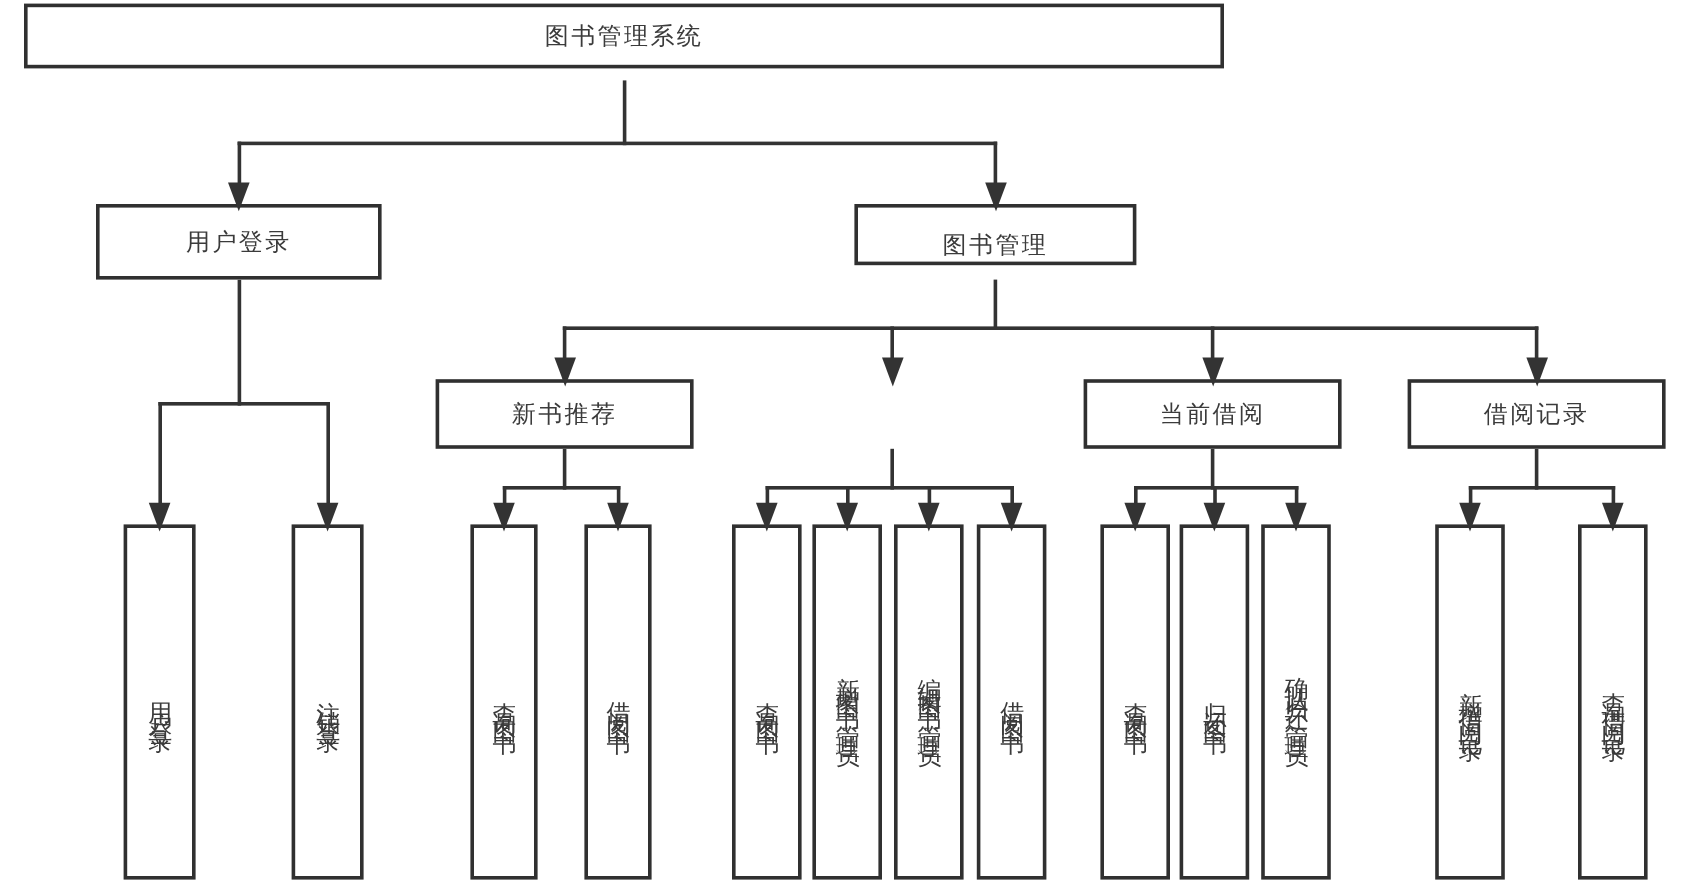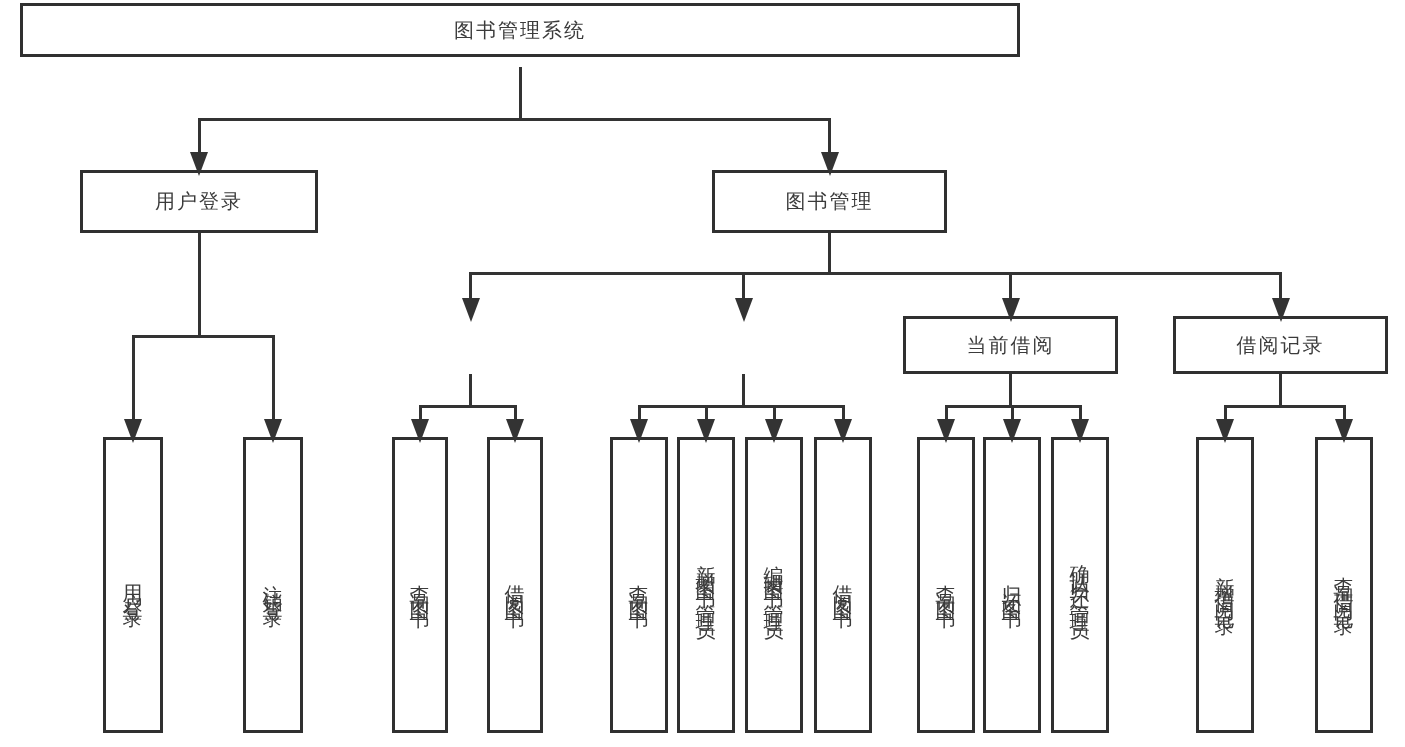--- a/index.html
+++ b/index.html
@@ -69,22 +69,25 @@
 </head>
 <body>
 
 <div id="stage">
 <div class="node horiz" style="left: 20px; top: 3px; width: 1000px; height: 54px;">
       <span class="node-label">图书管理系统</span>
     </div>
     <div class="node horiz" style="left: 80px; top: 170px; width: 238px; height: 63px;">
       <span class="node-label">用户登录</span>
     </div>
-    <div class="node horiz" style="left: 712px; top: 170px; width: 235px; height: 63px;">
+    <div class="node horiz" style="left: 712px; top: 170px; width: 235px; height: 51px; align-items: flex-end;">
       <span class="node-label">图书管理</span>
+    </div>
+    <div class="node horiz" style="left: 363px; top: 316px; width: 215px; height: 58px;">
+      <span class="node-label">新书推荐</span>
     </div>
     <div class="node horiz" style="left: 903px; top: 316px; width: 215px; height: 58px;">
       <span class="node-label">当前借阅</span>
     </div>
     <div class="node horiz" style="left: 1173px; top: 316px; width: 215px; height: 58px;">
       <span class="node-label">借阅记录</span>
     </div>
     <div class="node vert" style="left: 103px; top: 437px; width: 60px; height: 296px;">
       <span class="node-label">用户登录</span>
     </div>

